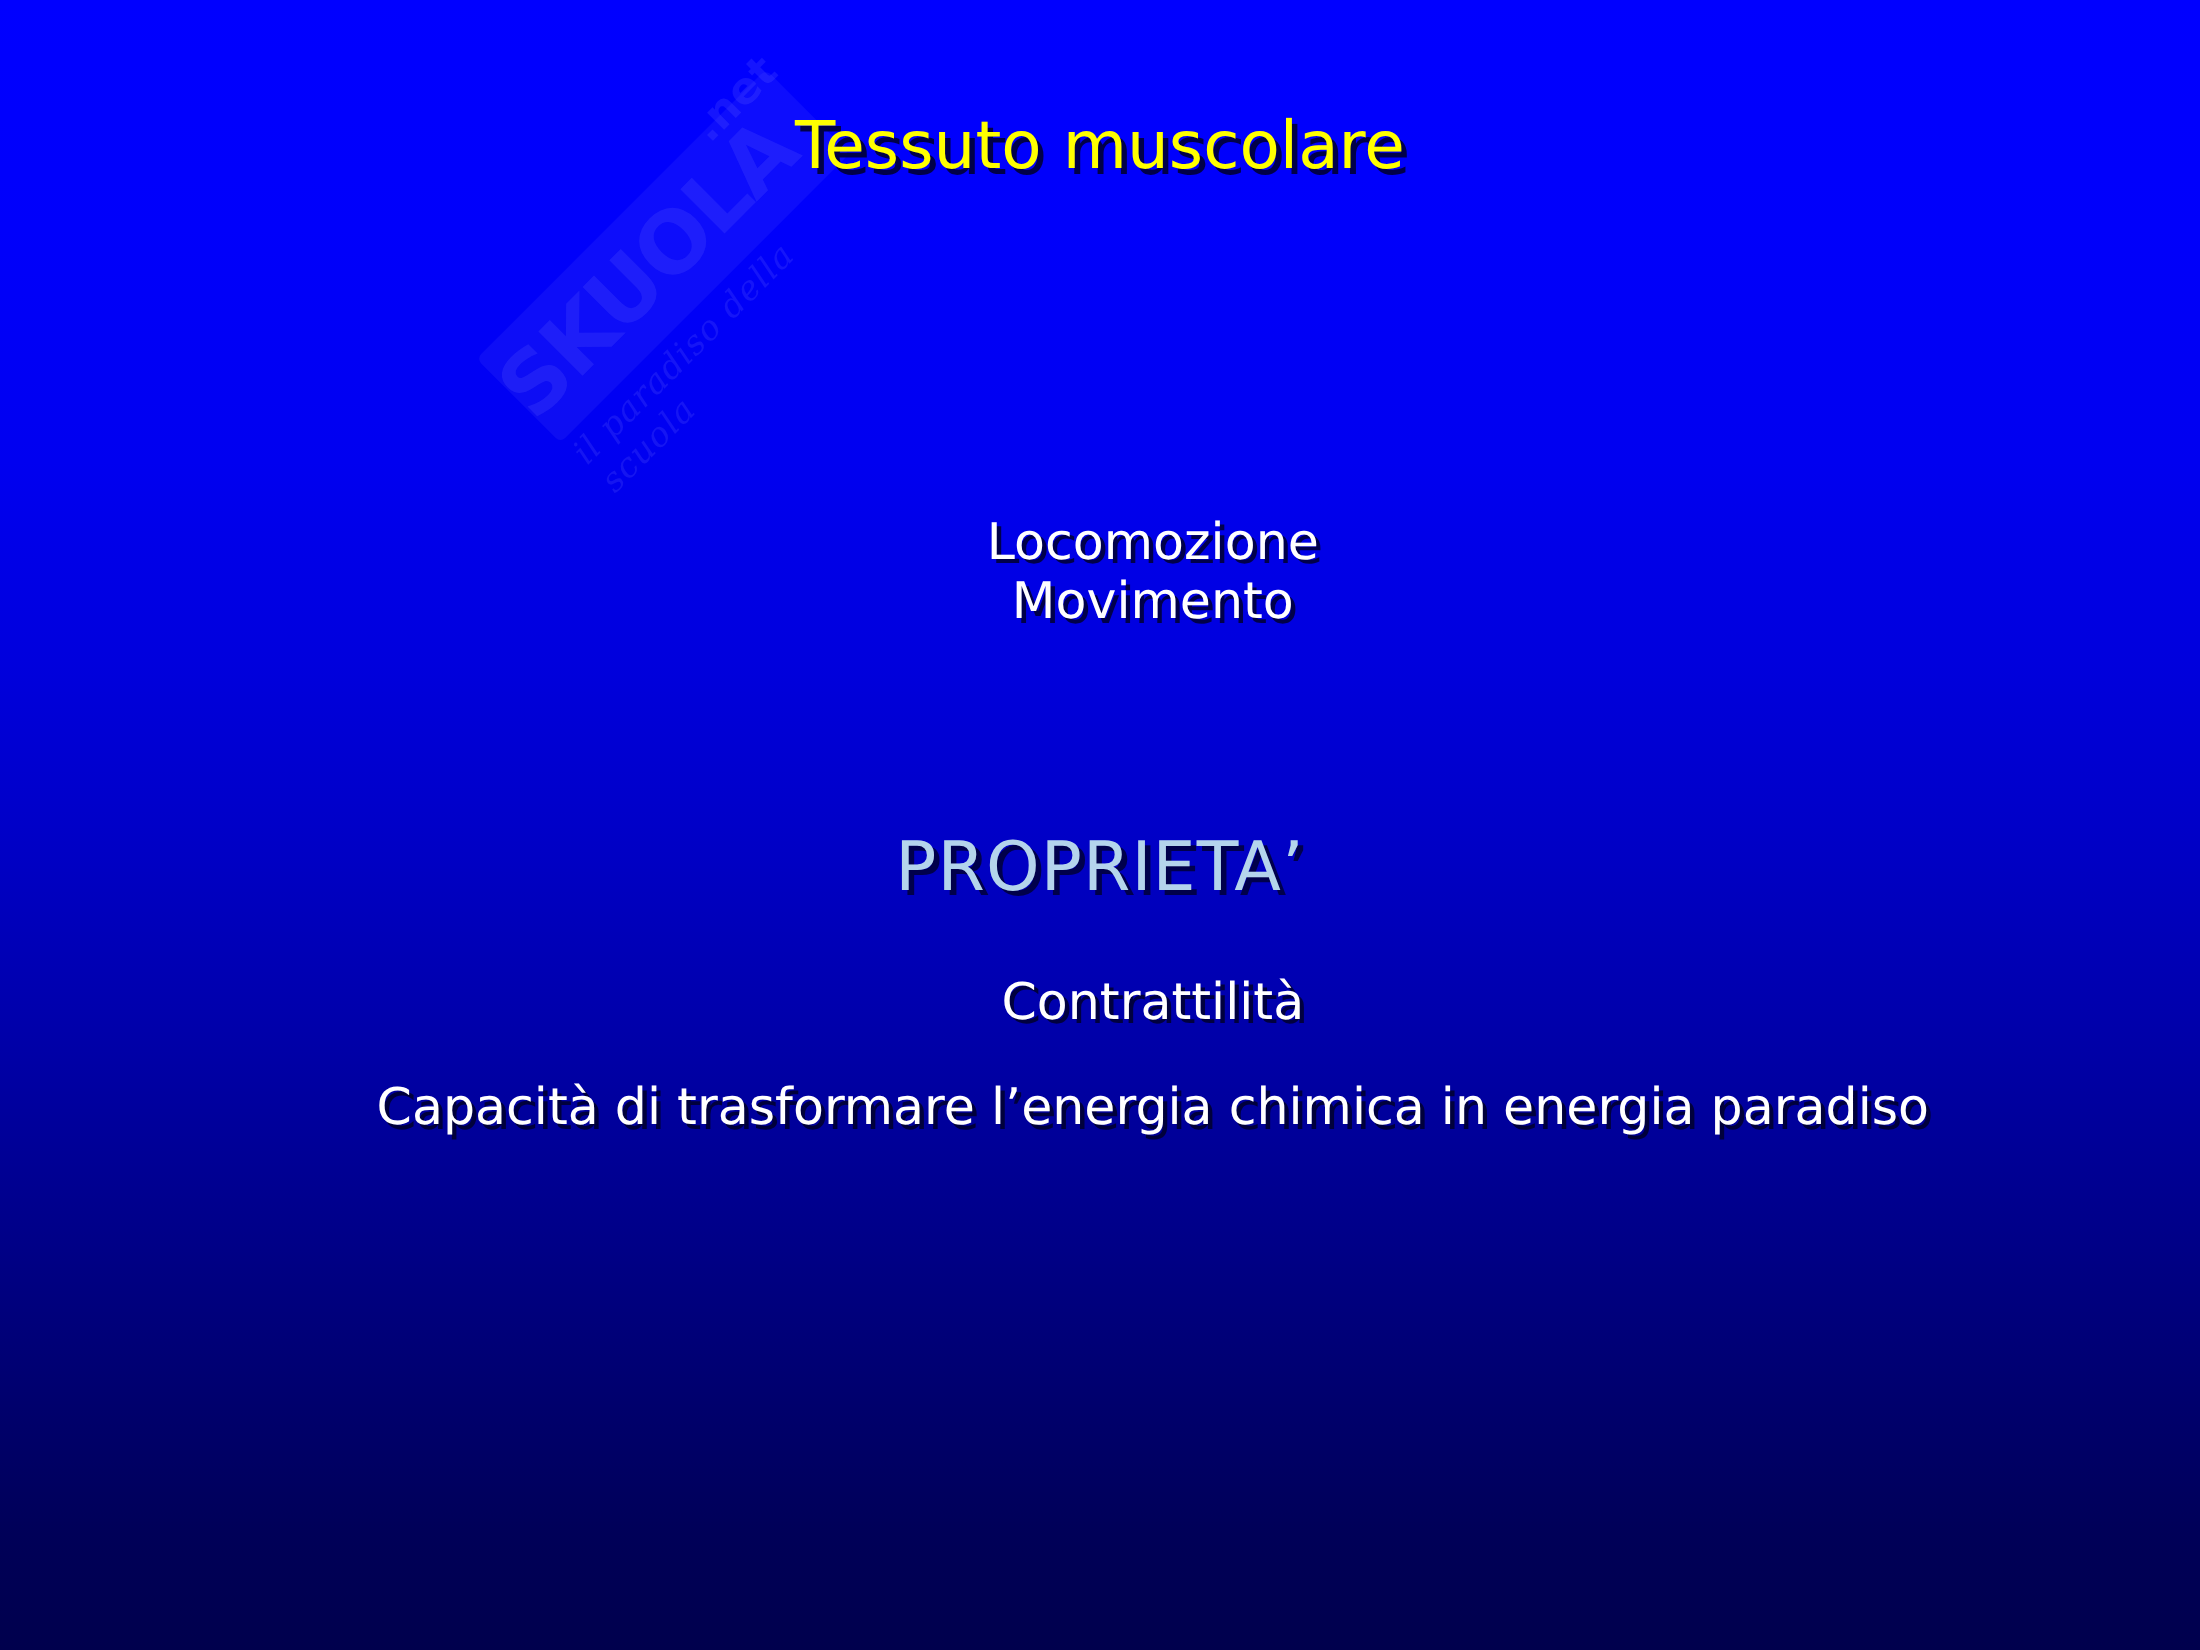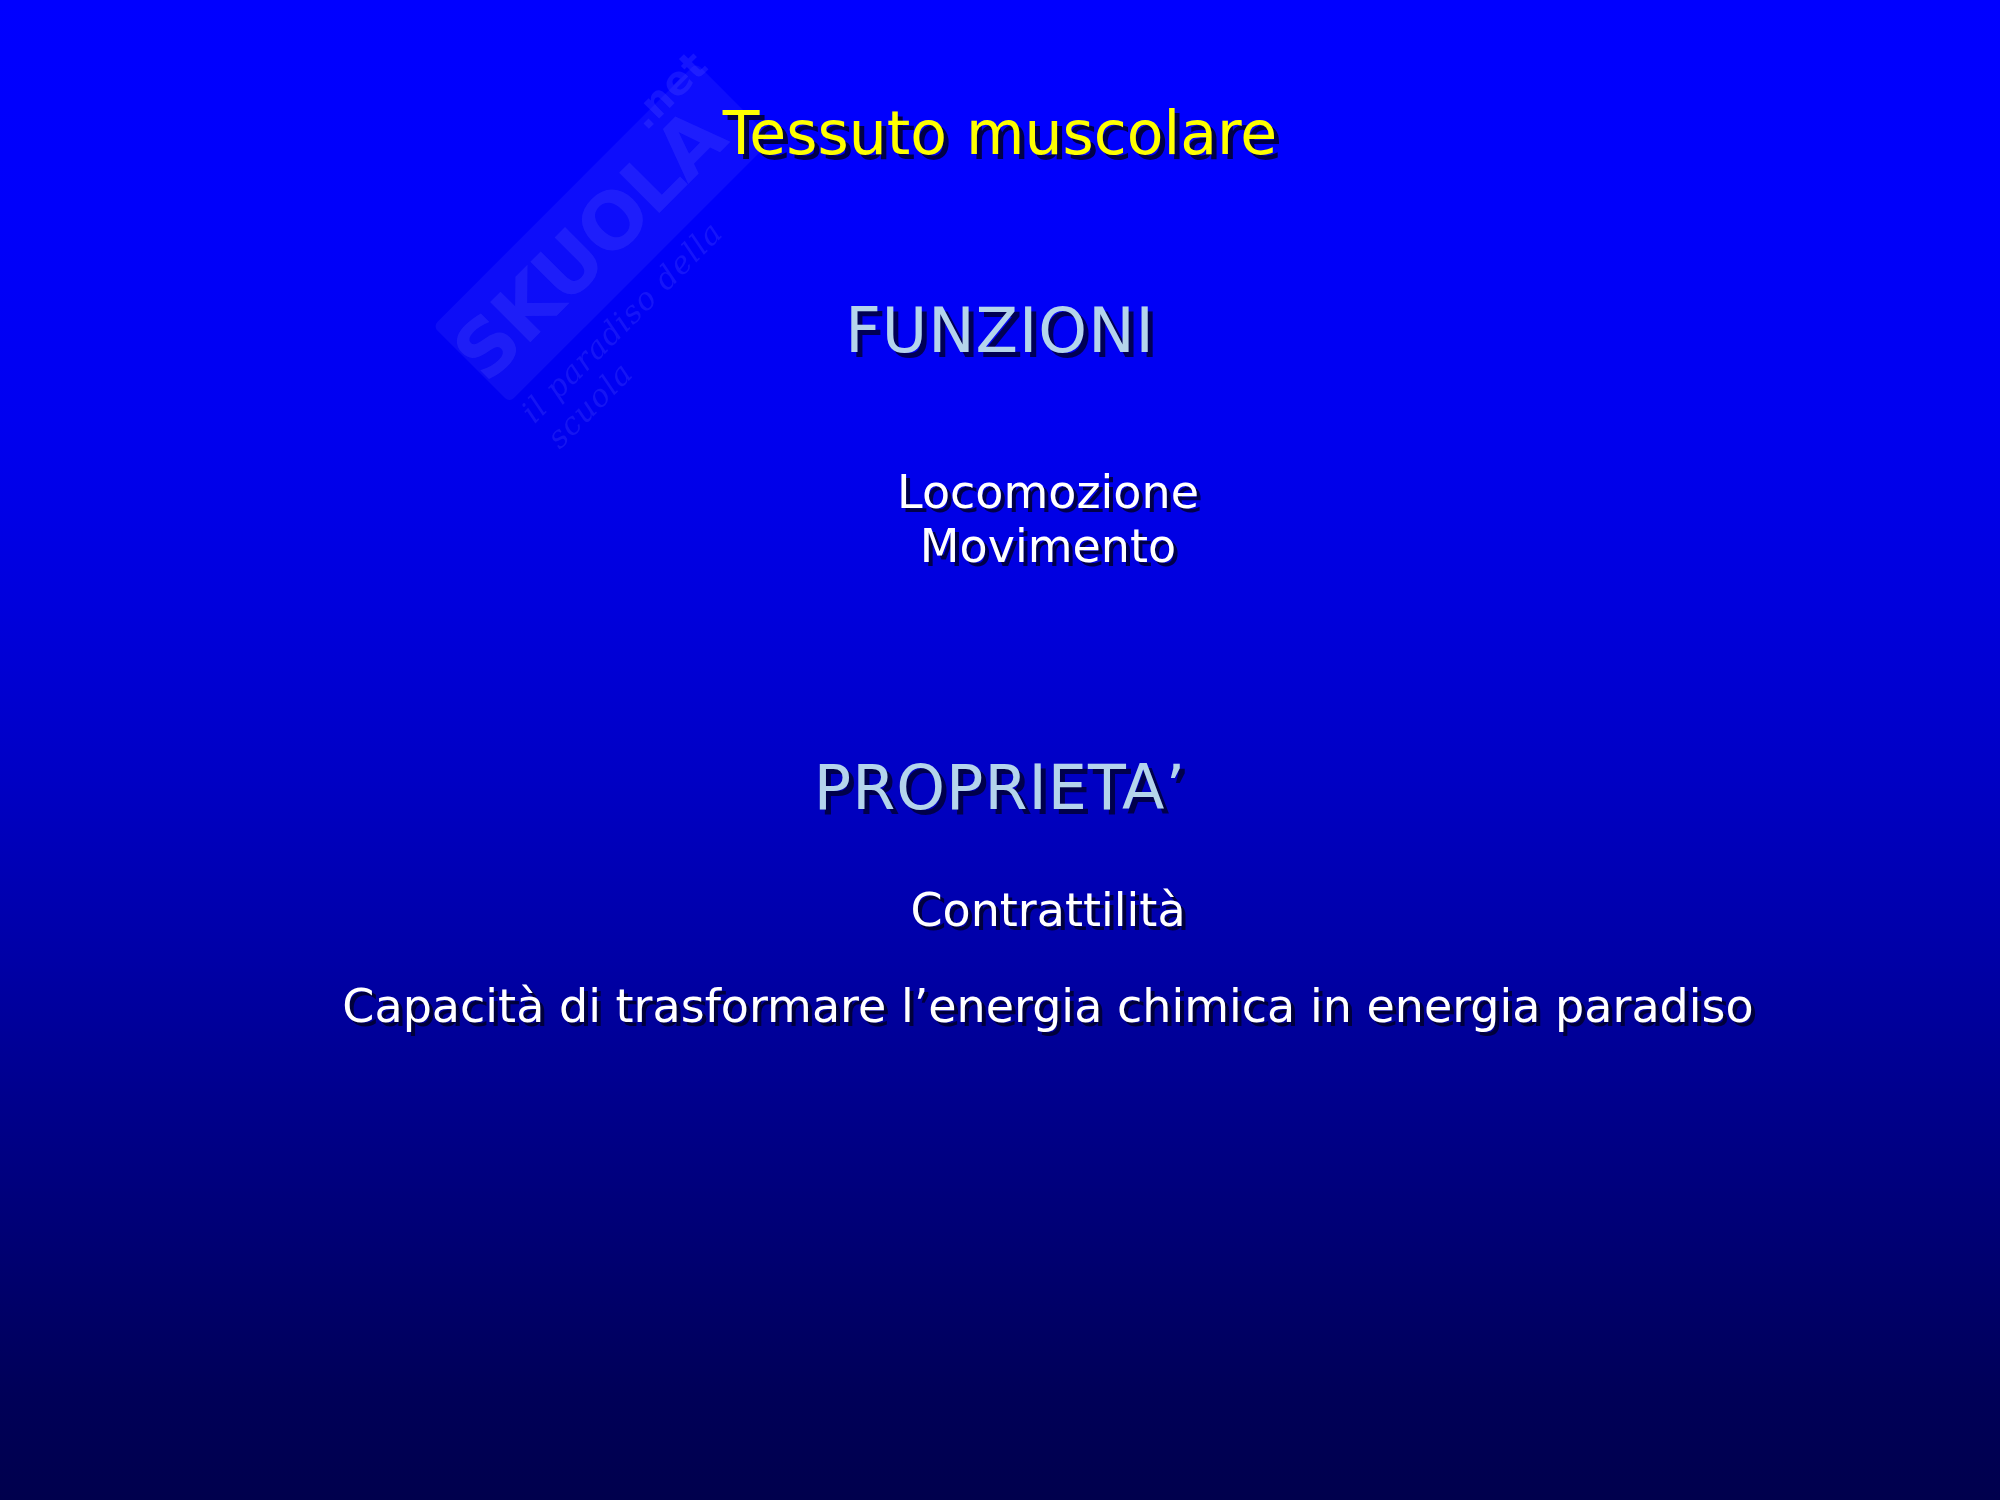--- a/index.html
+++ b/index.html
@@ -149,21 +149,20 @@
       <div class="wm-main">SKUOLA</div>
       <div class="wm-dot">.net</div>
       <div class="wm-sub">il paradiso della scuola</div>
     </div>
   </div>
 
   <div class="content">
 
     <div class="line title">Tessuto muscolare</div>
 
-    <div class="line heading heading-funzioni">FUNZIONI</div>
 
     <div class="line body body-locomozione">Locomozione</div>
 
     <div class="line body body-movimento">Movimento</div>
 
     <div class="line heading heading-proprieta">PROPRIETA’</div>
 
     <div class="line body body-contrattilita">Contrattilità</div>
 
     <div class="line body body-cap1">Capacità di trasformare l’energia chimica in energia paradiso</div>

